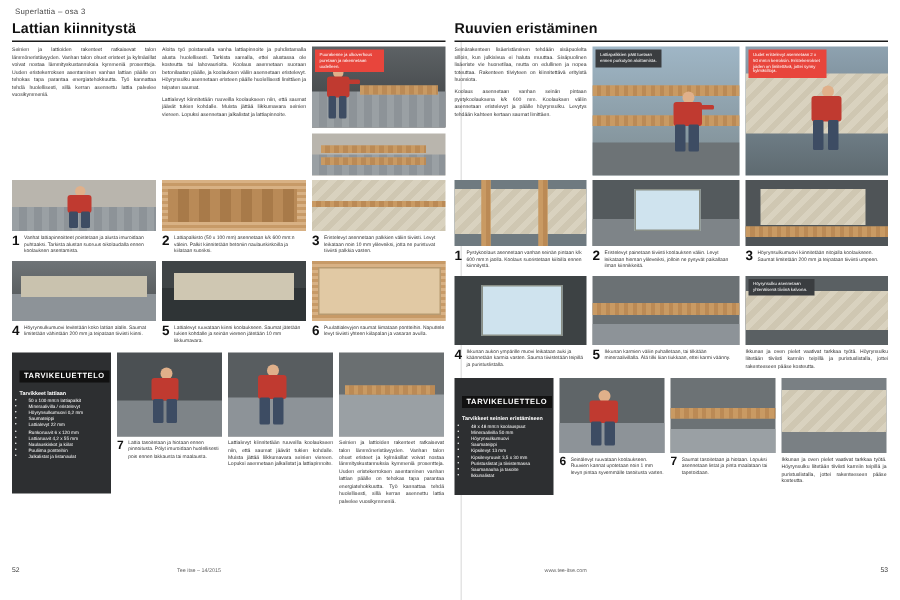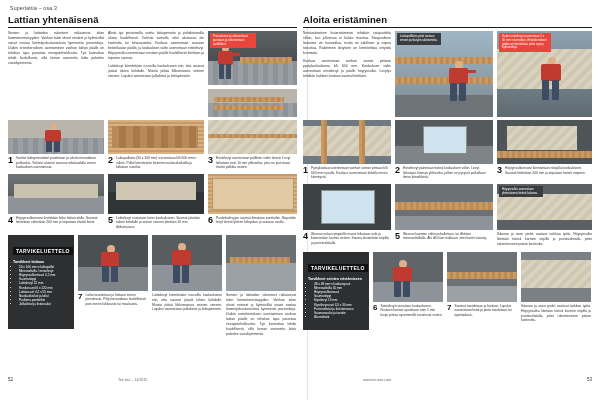--- a/index.html
+++ b/index.html
@@ -95,21 +95,21 @@
 <body>
 
 <div class="page">
 
   <div class="runhead">Superlattia – osa 3</div>
 
   <div class="spread">
 
     <div class="leafL">
 
-      <h2 class="sect">Lattian yhtenäisenä</h2>
+      <h2 class="sect">Lattian kiinnitystä</h2>
       <div class="ruleTop"></div>
 
       <div style="display:flex;gap:4px;height:86px;">
         <div class="col" style="width:96px;">
           <div class="body-txt">Seinien ja lattioiden rakenteet ratkaisevat talon lämmöneristävyyden. Vanhan talon ohuet eristeet ja kylmäsillat voivat nostaa lämmityskustannuksia kymmeniä prosentteja. Uuden eristekerroksen asentaminen vanhan lattian päälle on tehokas tapa parantaa energiatehokkuutta. Työ kannattaa tehdä huolellisesti, sillä kerran asennettu lattia palvelee vuosikymmeniä.</div>
         </div>
         <div class="col" style="width:96px;">
           <div class="body-txt">Aloita työ poistamalla vanha lattiapinnoite ja puhdistamalla alusta huolellisesti. Tarkista samalla, ettei alustassa ole kosteutta tai lahovaurioita. Koolaus asennetaan suoraan betonilaatan päälle, ja koolauksen väliin asennetaan eristelevyt. Höyrynsulku asennetaan eristeen päälle huolellisesti limittäen ja teipaten saumat.</div>
           <div class="body-txt" style="margin-top:3px;">Lattialevyt kiinnitetään ruuveilla koolaukseen niin, että saumat jäävät tukien kohdalle. Muista jättää liikkumavara seinien viereen. Lopuksi asennetaan jalkalistat ja lattiapinnoite.</div>
         </div>
@@ -260,21 +260,21 @@
       </div>
 
       <div class="folio" style="left:0;">52</div>
       <div class="folioMid" style="left:110px;">Tee itse – 14/2015</div>
     </div>
 
     <div class="gutter"></div>
 
     <div class="leafR">
 
-      <h2 class="sect">Aloita eristäminen</h2>
+      <h2 class="sect">Ruuvien eristäminen</h2>
       <div class="ruleTop"></div>
 
       <div style="display:flex;gap:4px;height:86px;">
         <div class="col" style="width:88px;">
           <div class="body-txt">Seinärakenteen lisäeristäminen tehdään sisäpuolelta silloin, kun julkisivua ei haluta muuttaa. Sisäpuolinen lisäeriste vie huonetilaa, mutta on edullinen ja nopea toteuttaa. Rakenteen tiiviyteen on kiinnitettävä erityistä huomiota.</div>
           <div class="body-txt" style="margin-top:3px;">Koolaus asennetaan vanhan seinän pintaan pystykoolauksena k/k 600 mm. Koolauksen väliin asennetaan eristelevyt ja päälle höyrynsulku. Levytys tehdään kahteen kertaan saumat limittäen.</div>
         </div>
         <div class="col" style="width:98px;position:relative;">
           <div class="photo" style="height:86px;background:linear-gradient(180deg,#9fb6c6,#7d8b90);">
             <div class="wood" style="position:absolute;left:0;top:26px;width:100%;height:7px;"></div>

